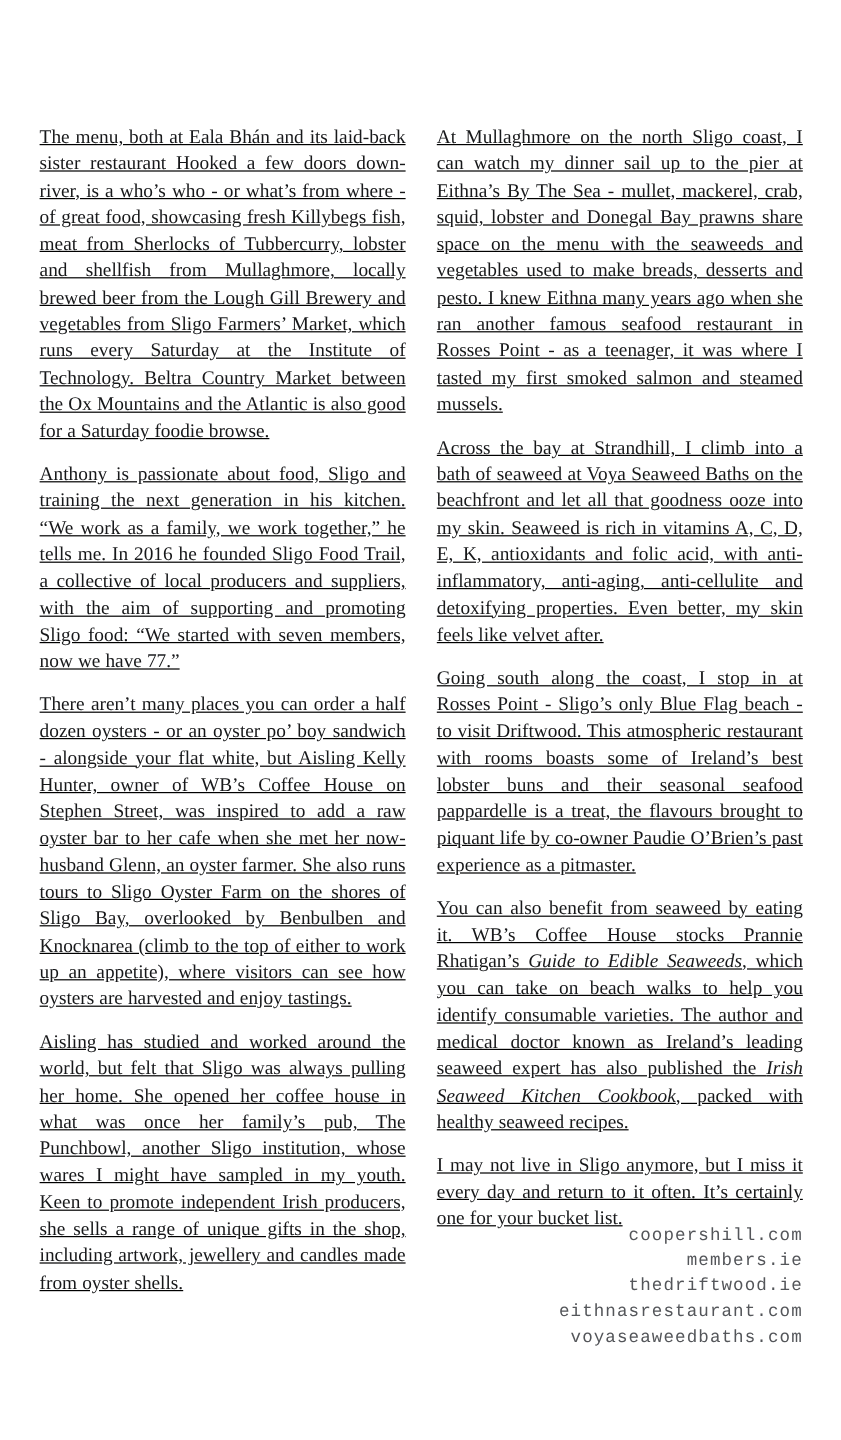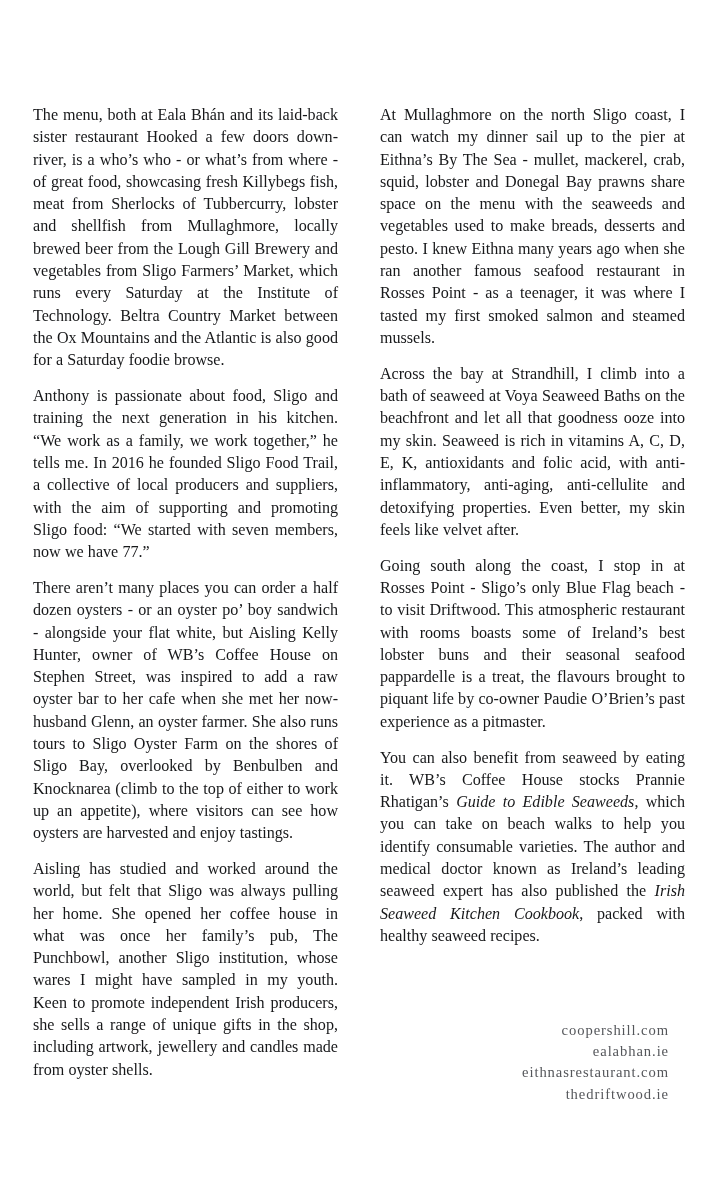--- a/index.html
+++ b/index.html
@@ -19,21 +19,22 @@
   }
 
   .columns {
     position: absolute;
     top: 104px;
     left: 33px;
     width: 636px;
     display: flex;
     flex-direction: row;
     align-items: flex-start;
-    gap: 42px;
+    gap: 26px;
+    text-decoration: underline;
   }
 
   .column {
     width: 305px;
     flex: 0 0 305px;
   }
 
   .para {
     font-family: "Liberation Serif", "DejaVu Serif", serif;
     font-size: 16.1px;
@@ -59,21 +60,21 @@
   
   .links {
     position: absolute;
     right: 32px;
     top: 1020px;
     width: 340px;
     text-align: right;
   }
 
   .link-line {
-    font-family: Liberation Serif, serif;
+    font-family: Liberation Mono, monospace;
     font-size: 14.6px;
     line-height: 21.2px;
     letter-spacing: 0.92px;
     color: #54565a;
     white-space: nowrap;
   }
 </style>
 </head>
 <body>
 
@@ -86,24 +87,26 @@
       <p class="para">Anthony is passionate about food, Sligo and training the next generation in his kitchen. “We work as a family, we work together,” he tells me. In 2016 he founded Sligo Food Trail, a collective of local producers and suppliers, with the aim of supporting and promoting Sligo food: “We started with seven members, now we have 77.”</p>
       <p class="para">There aren’t many places you can order a half dozen oysters - or an oyster po’ boy sandwich - alongside your flat white, but Aisling Kelly Hunter, owner of WB’s Coffee House on Stephen Street, was inspired to add a raw oyster bar to her cafe when she met her now-husband Glenn, an oyster farmer. She also runs tours to Sligo Oyster Farm on the shores of Sligo Bay, overlooked by Benbulben and Knocknarea (climb to the top of either to work up an appetite), where visitors can see how oysters are harvested and enjoy tastings.</p>
       <p class="para">Aisling has studied and worked around the world, but felt that Sligo was always pulling her home. She opened her coffee house in what was once her family’s pub, The Punchbowl, another Sligo institution, whose wares I might have sampled in my youth. Keen to promote independent Irish producers, she sells a range of unique gifts in the shop, including artwork, jewellery and candles made from oyster shells.</p>
     </div>
 
     <div class="column">
       <p class="para">At Mullaghmore on the north Sligo coast, I can watch my dinner sail up to the pier at Eithna’s By The Sea - mullet, mackerel, crab, squid, lobster and Donegal Bay prawns share space on the menu with the seaweeds and vegetables used to make breads, desserts and pesto. I knew Eithna many years ago when she ran another famous seafood restaurant in Rosses Point - as a teenager, it was where I tasted my first smoked salmon and steamed mussels.</p>
       <p class="para">Across the bay at Strandhill, I climb into a bath of seaweed at Voya Seaweed Baths on the beachfront and let all that goodness ooze into my skin. Seaweed is rich in vitamins A, C, D, E, K, antioxidants and folic acid, with anti-inflammatory, anti-aging, anti-cellulite and detoxifying properties. Even better, my skin feels like velvet after.</p>
       <p class="para">Going south along the coast, I stop in at Rosses Point - Sligo’s only Blue Flag beach - to visit Driftwood. This atmospheric restaurant with rooms boasts some of Ireland’s best lobster buns  and their seasonal seafood pappardelle is a treat, the flavours brought to piquant life by co-owner Paudie O’Brien’s past experience as a pitmaster.</p>
       <p class="para">You can also benefit from seaweed by eating it. WB’s Coffee House stocks Prannie Rhatigan’s <em>Guide to Edible Seaweeds</em>, which you can take on beach walks to help you identify consumable varieties. The author and medical doctor known as Ireland’s leading seaweed expert has also published the <em>Irish Seaweed Kitchen Cookbook</em>, packed with healthy seaweed recipes.</p>
+      <p class="para">I may not live in Sligo anymore, but I miss it every day and return to it often. It’s certainly one for your bucket list.</p>
     </div>
 
   </div>
 
   <div class="links">
     <div class="link-line">coopershill.com</div>
-    <div class="link-line">ealabhan.ie</div>
+    <div class="link-line">members.ie</div>
+    <div class="link-line">thedriftwood.ie</div>
     <div class="link-line">eithnasrestaurant.com</div>
-    <div class="link-line">thedriftwood.ie</div>
+    <div class="link-line">voyaseaweedbaths.com</div>
   </div>
 
 </div>
 
 </body></html>

